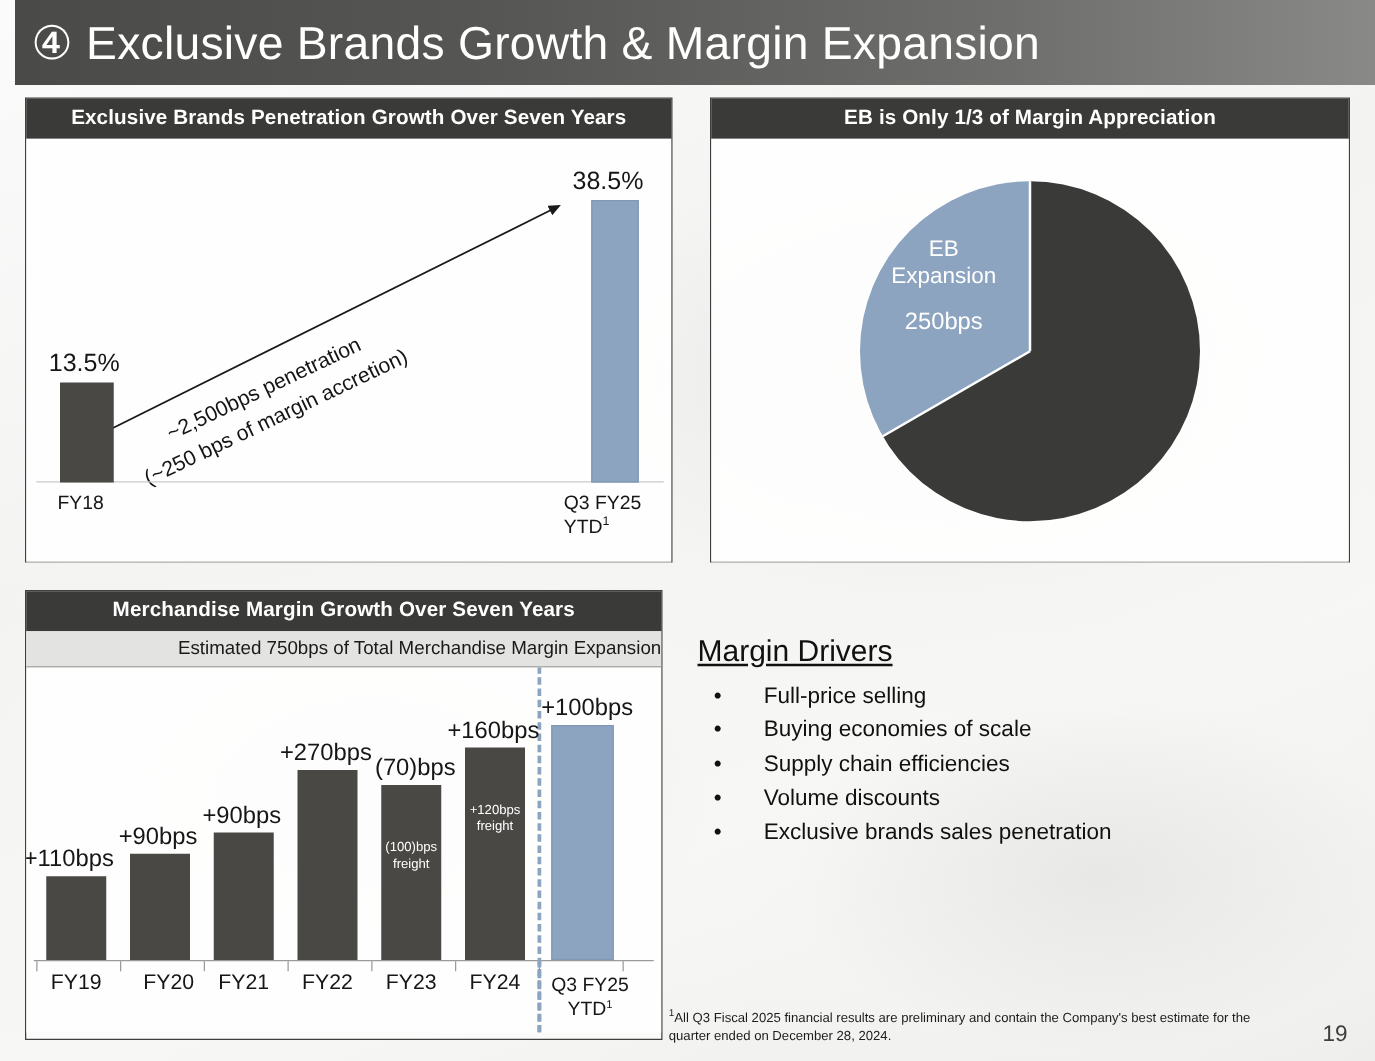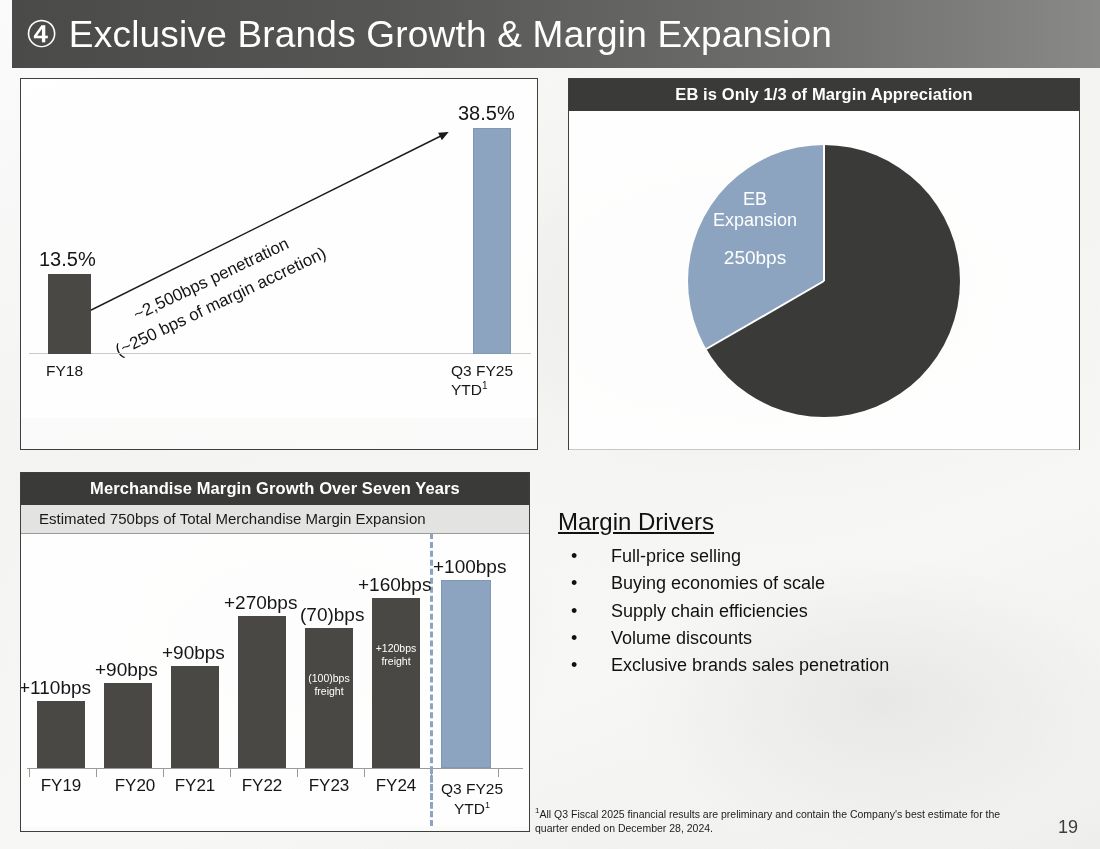--- a/index.html
+++ b/index.html
@@ -57,22 +57,22 @@
     font-weight: bold;
     font-size: 16.5px;
     text-align: center;
     padding: 6px 0 7px 0;
     letter-spacing: 0.1px;
   }
   .panel-sub {
     background: #e3e3e1;
     color: #1a1a1a;
     font-size: 15px;
-    text-align: left;
-    padding: 5px 0 6px 18px;
+    text-align: right;
+    padding: 5px 0 6px 4px;
     border-bottom: 1px solid #9a9a98;
   }
   .plot {
     position: relative;
     background: rgba(255,255,255,0.72);
     overflow: hidden;
   }
 
   
   #panel-penetration { left: 20px; top: 78px; width: 518px; height: 372px; }
@@ -291,20 +291,21 @@
 </head>
 <body>
 
 <div id="slide">
 
   <div id="header">
     <div class="title"><span class="num">④</span> <span>Exclusive Brands Growth &amp; Margin Expansion</span></div>
   </div>
 
   <div class="panel" id="panel-penetration">
+    <div class="panel-title">Exclusive Brands Penetration Growth Over Seven Years</div>
     <div class="plot" id="pen-plot">
 
       <svg id="pen-arrow" viewBox="0 0 515 339" preserveAspectRatio="none">
         <defs>
           <marker id="arrowhead" markerWidth="7" markerHeight="7" refX="5.5" refY="3" orient="auto">
             <polygon points="0 0, 7 3, 0 6" fill="#1a1a1a"></polygon>
           </marker>
         </defs>
         <line x1="42" y1="245" x2="425" y2="54" stroke="#1a1a1a" stroke-width="1.4" marker-end="url(#arrowhead)"></line>
       </svg>

